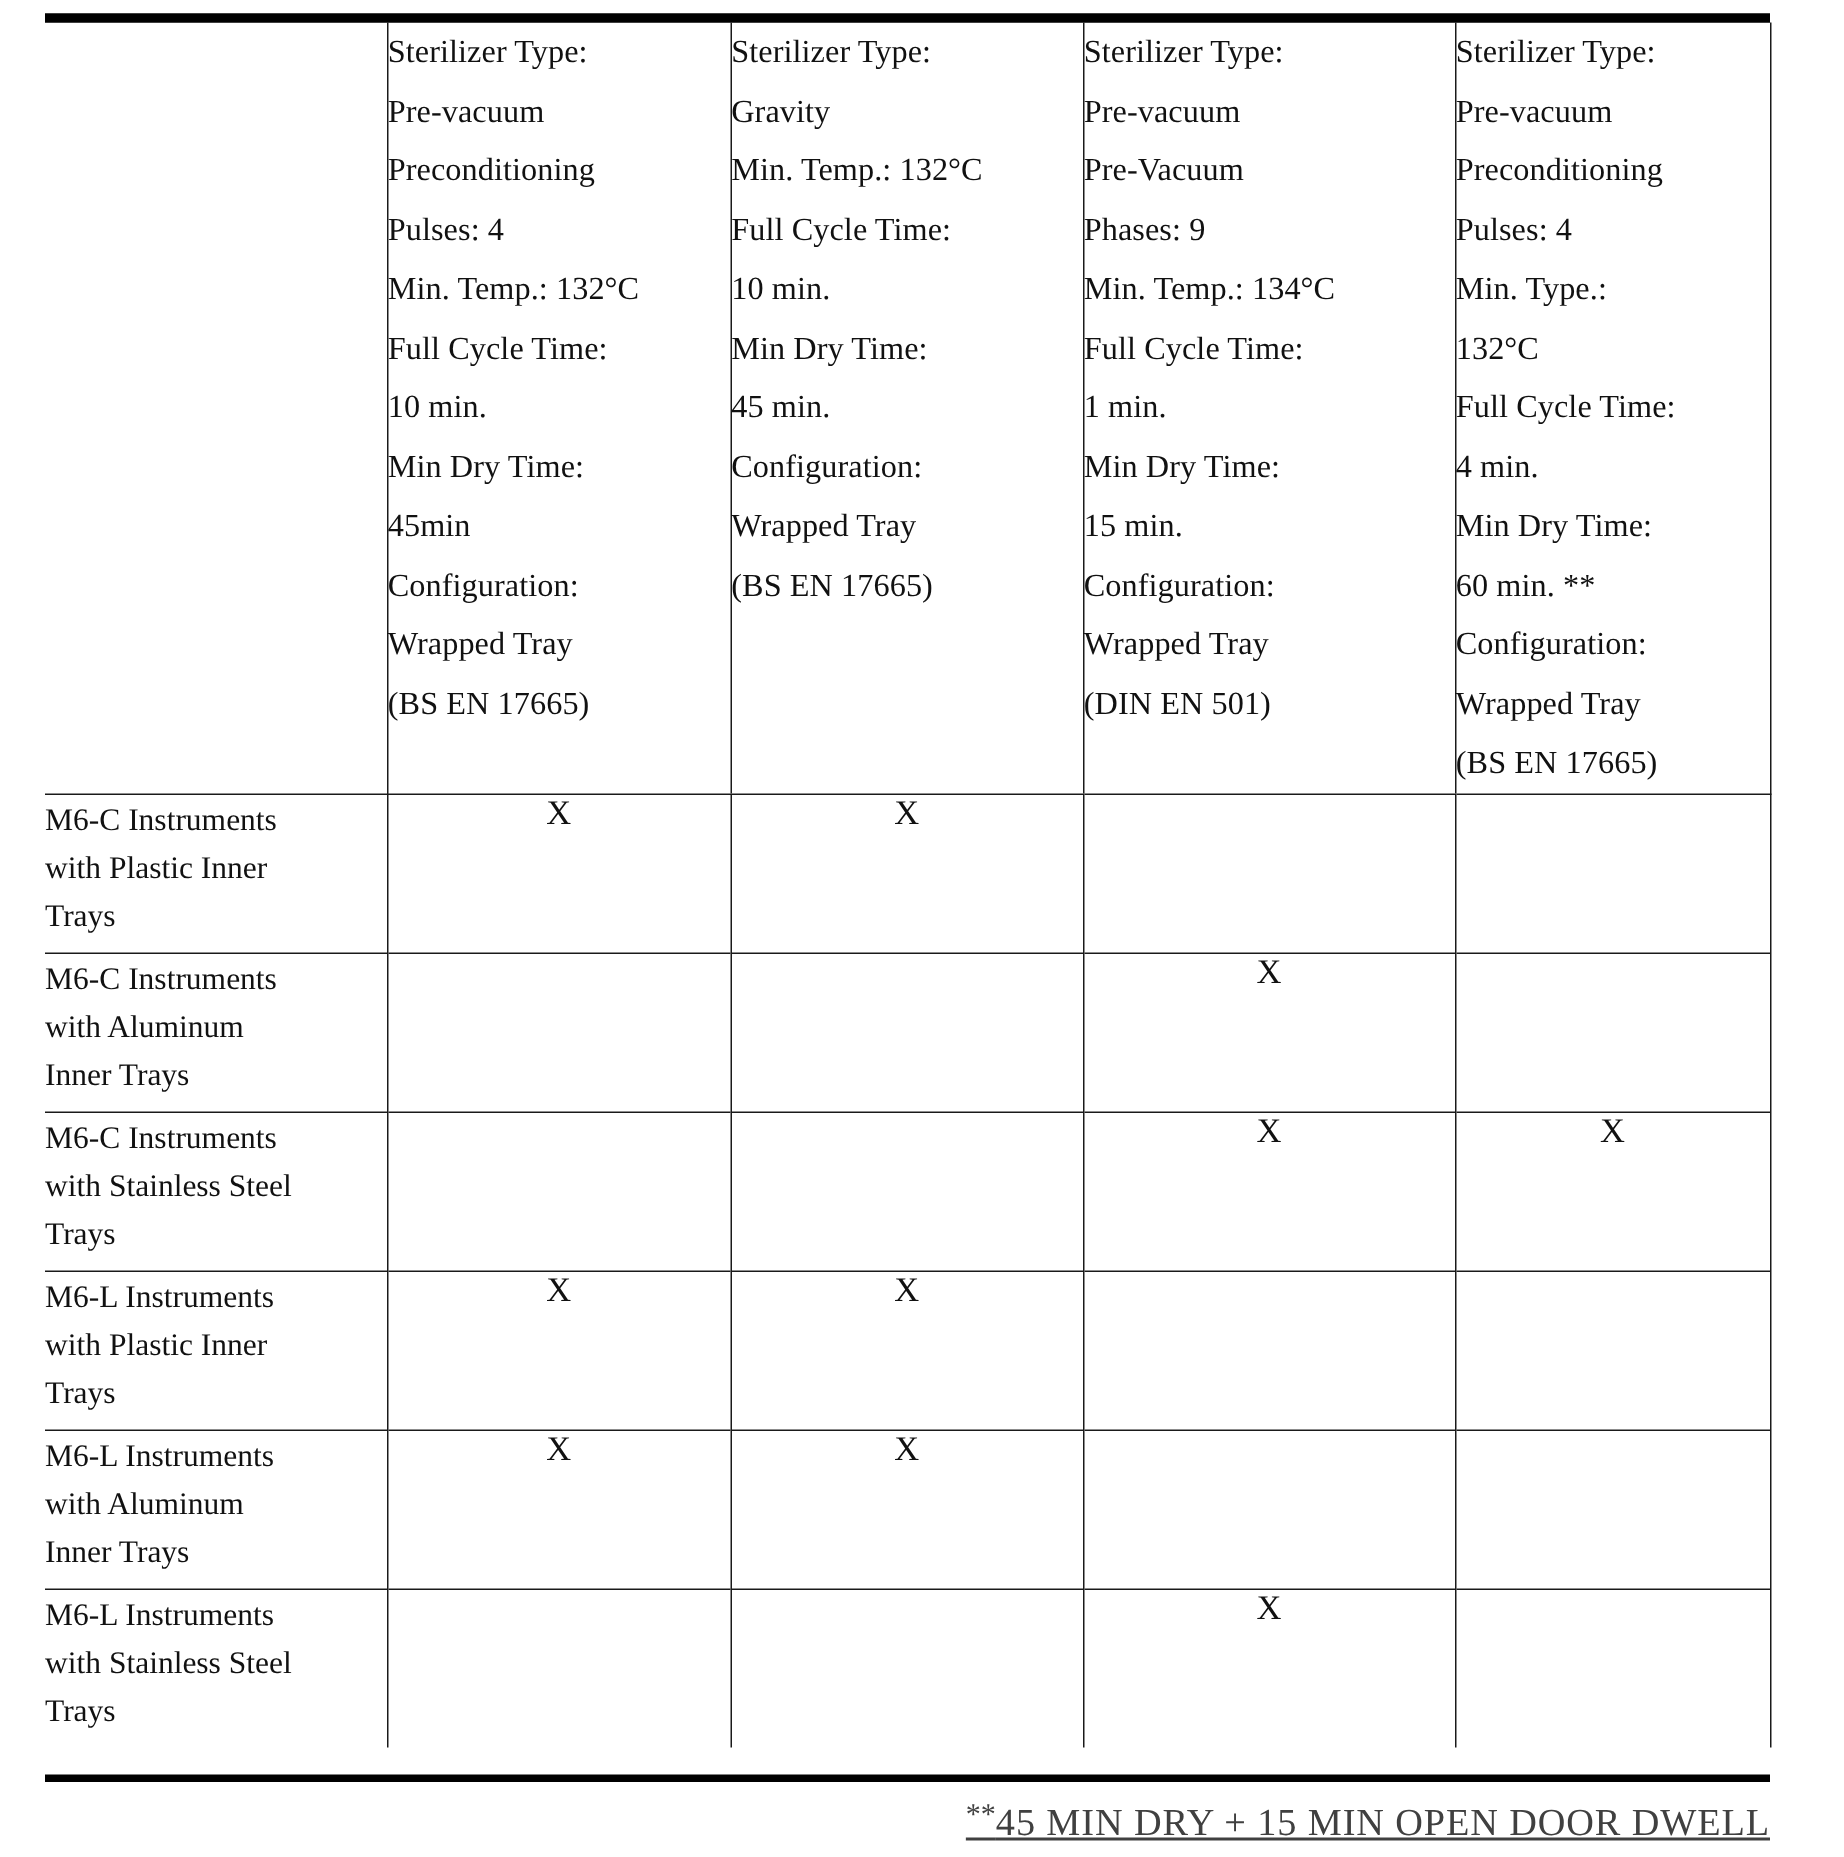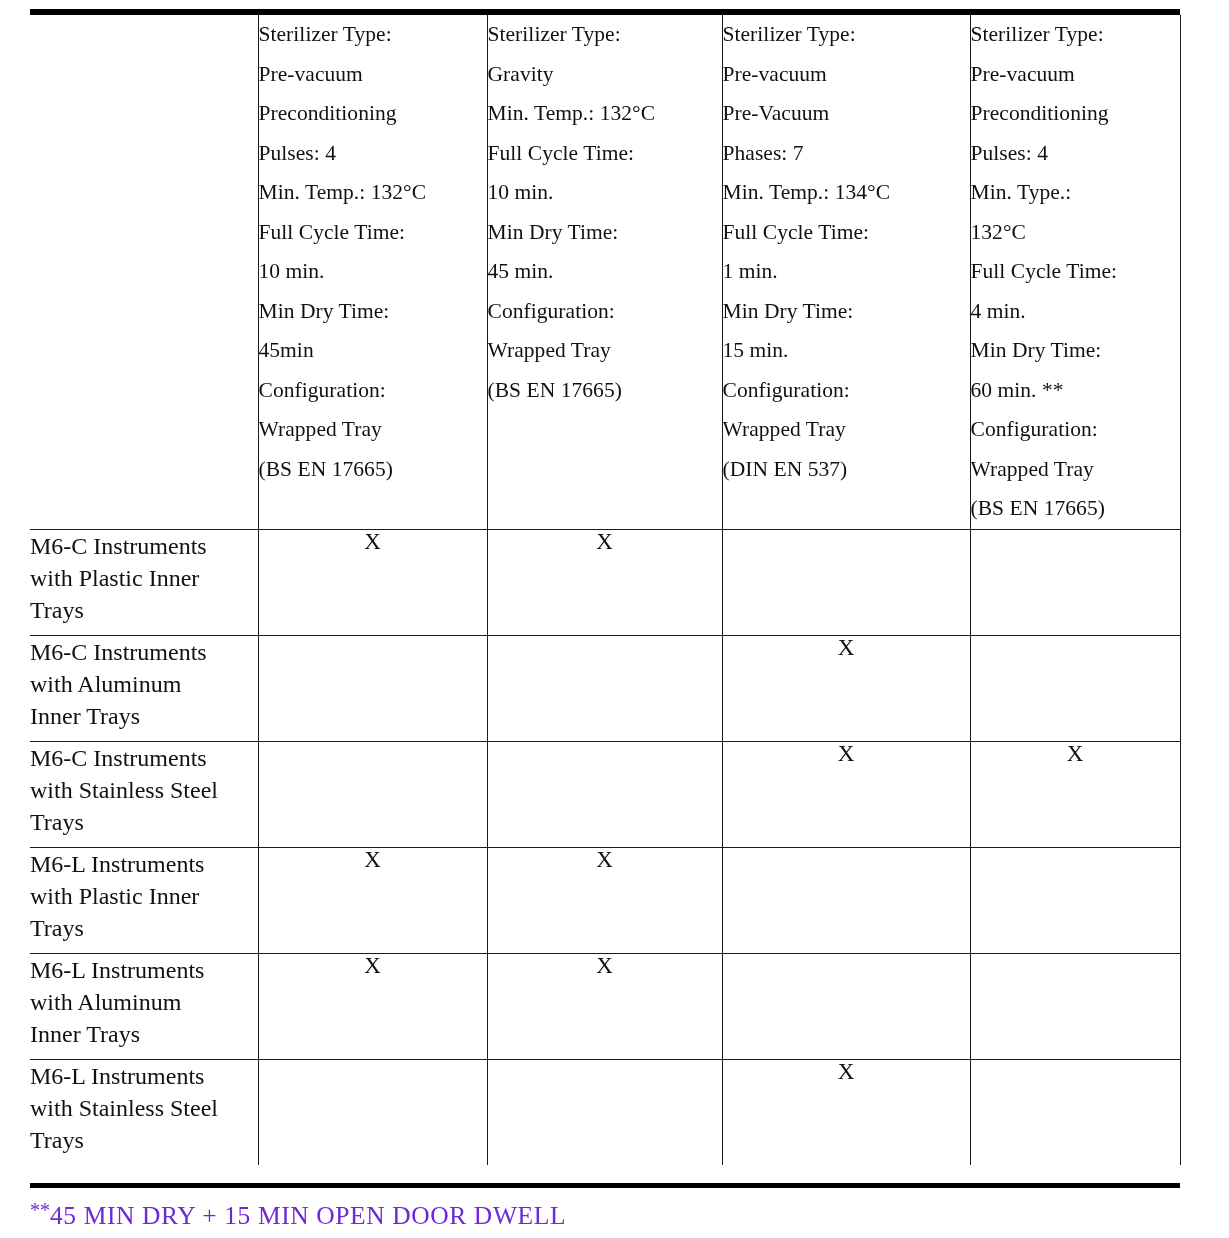--- a/index.html
+++ b/index.html
@@ -80,21 +80,21 @@
   .hdr-cell.last {
     border-right: 1.6px solid #1a1a1a;
   }
   .hdr-line { display: block; white-space: nowrap; }
 
   
   .row-label {
     border-top: 1.6px solid #1a1a1a;
     border-right: 1.6px solid #1a1a1a;
     padding: 11px 6px 10px 10px;
-    font-size: 24px;
+    font-size: 21px;
     line-height: 32px;
     vertical-align: top;
   }
   .row-label span { display: block; }
 
   .mark-cell {
     border-top: 1.6px solid #1a1a1a;
     border-right: 1.6px solid #1a1a1a;
     text-align: center;
     vertical-align: middle;
@@ -108,26 +108,28 @@
   tr.body-row.last-row .mark-cell {
     border-bottom: none;
   }
 
   
   .footnote {
     position: absolute;
     left: 30px;
     top: 1193px;
     width: 1150px;
+    text-align: right;
     font-size: 25.5px;
     line-height: 34px;
     font-variant: small-caps;
     letter-spacing: 0.6px;
     white-space: nowrap;
-    color: #6d28d9;
+    color: #404040;
+    text-decoration: underline;
   }
   .footnote .stars {
     font-variant: normal;
     font-size: 20px;
     vertical-align: 7px;
     letter-spacing: 0;
   }
 </style>
 </head>
 <body>
@@ -170,29 +172,29 @@
             <span class="hdr-line">Min Dry Time:</span>
             <span class="hdr-line">45 min.</span>
             <span class="hdr-line">Configuration:</span>
             <span class="hdr-line">Wrapped Tray</span>
             <span class="hdr-line">(BS EN 17665)</span>
           </td>
         <td class="hdr-cell">
             <span class="hdr-line">Sterilizer Type:</span>
             <span class="hdr-line">Pre-vacuum</span>
             <span class="hdr-line">Pre-Vacuum</span>
-            <span class="hdr-line">Phases: 7</span>
+            <span class="hdr-line">Phases: 9</span>
             <span class="hdr-line">Min. Temp.: 134°C</span>
             <span class="hdr-line">Full Cycle Time:</span>
             <span class="hdr-line">1 min.</span>
             <span class="hdr-line">Min Dry Time:</span>
             <span class="hdr-line">15 min.</span>
             <span class="hdr-line">Configuration:</span>
             <span class="hdr-line">Wrapped Tray</span>
-            <span class="hdr-line">(DIN EN 537)</span>
+            <span class="hdr-line">(DIN EN 501)</span>
           </td>
         <td class="hdr-cell last">
             <span class="hdr-line">Sterilizer Type:</span>
             <span class="hdr-line">Pre-vacuum</span>
             <span class="hdr-line">Preconditioning</span>
             <span class="hdr-line">Pulses: 4</span>
             <span class="hdr-line">Min. Type.:</span>
             <span class="hdr-line">132°C</span>
             <span class="hdr-line">Full Cycle Time:</span>
             <span class="hdr-line">4 min.</span>

